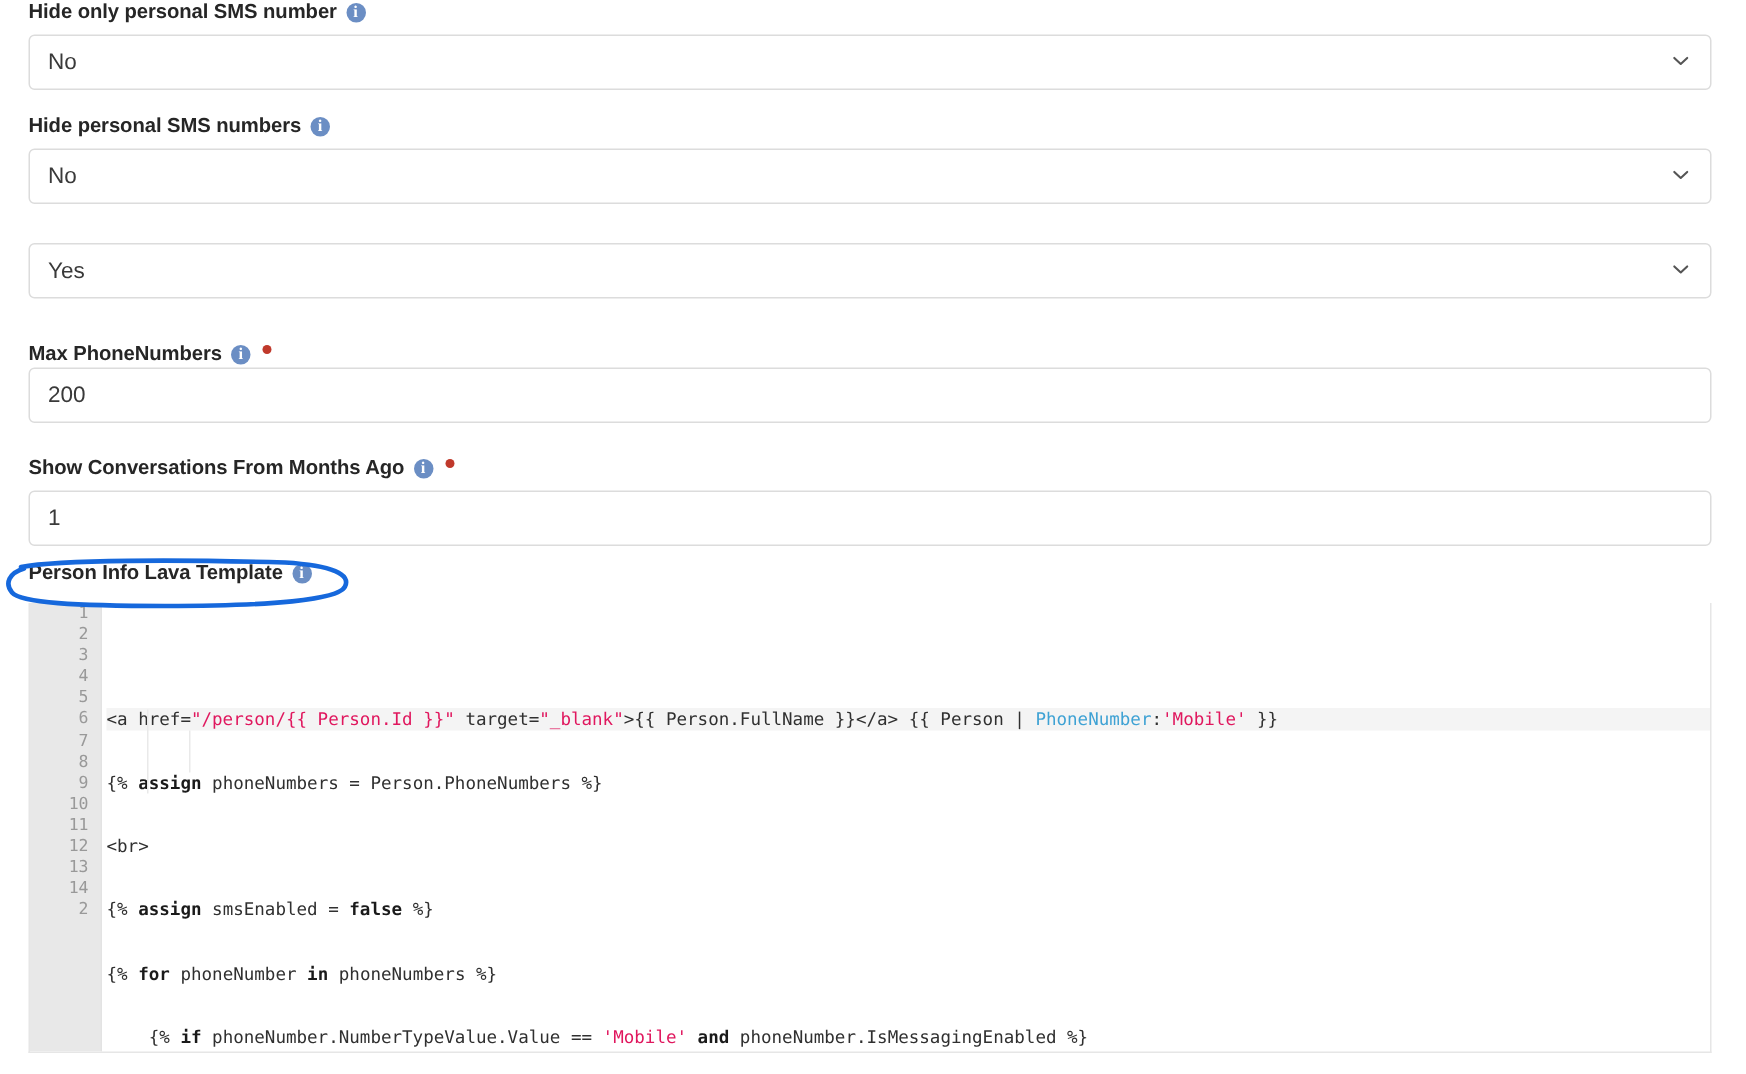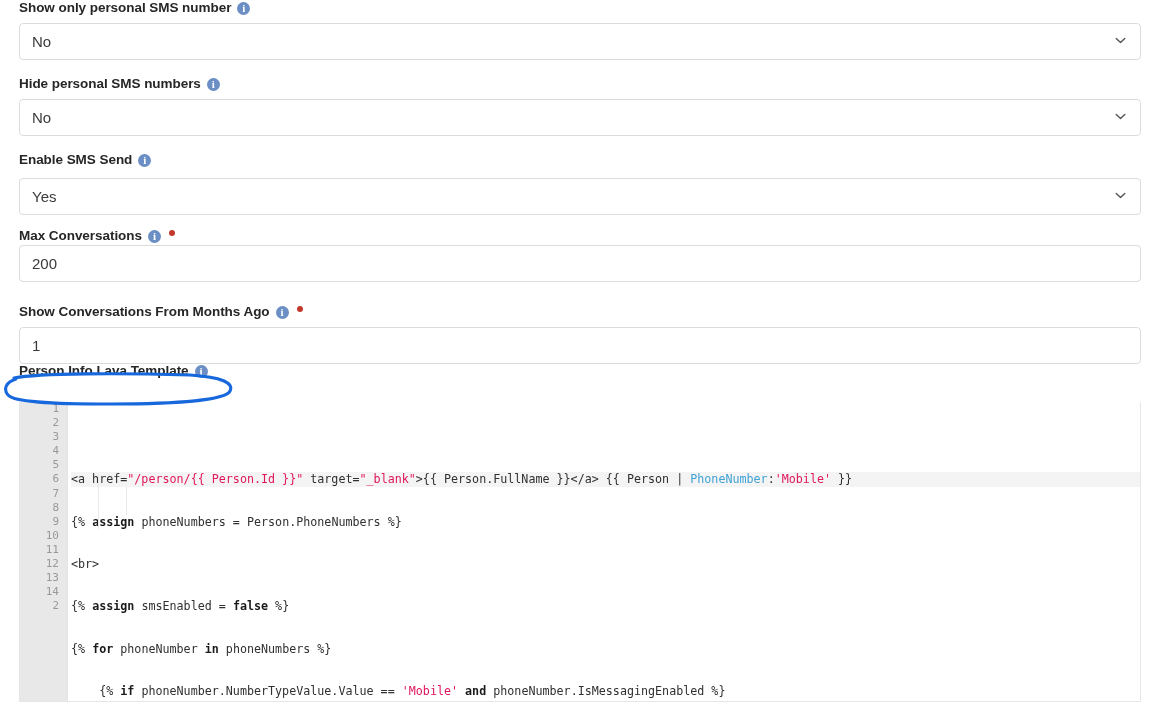--- a/index.html
+++ b/index.html
@@ -166,21 +166,21 @@
     pointer-events: none;
   }
 </style>
 </head>
 <body>
 
 <div class="form-area">
 
   <div class="field-group" style="top:0px;">
     <div class="field-label">
-      <span>Show only personal SMS number</span>
+      <span>Hide only personal SMS number</span>
       <span class="info-icon"></span>
     </div>
     <div class="select-box" style="margin-top:7px;">
       <span class="val">No</span>
       <span class="chev">
         <svg width="11" height="11" viewBox="0 0 11 11">
             <path d="M1.2 3.6 L5.5 7.6 L9.8 3.6" fill="none" stroke="#555" stroke-width="1.4" stroke-linecap="round" stroke-linejoin="round"></path>
           </svg>
       </span>
     </div>
@@ -195,57 +195,53 @@
       <span class="val">No</span>
       <span class="chev">
         <svg width="11" height="11" viewBox="0 0 11 11">
             <path d="M1.2 3.6 L5.5 7.6 L9.8 3.6" fill="none" stroke="#555" stroke-width="1.4" stroke-linecap="round" stroke-linejoin="round"></path>
           </svg>
       </span>
     </div>
   </div>
 
   <div class="field-group" style="top:152px;">
-    <div class="field-label">
-      <span>Enable SMS Send</span>
-      <span class="info-icon"></span>
-    </div>
     <div class="select-box" style="margin-top:10px;">
       <span class="val">Yes</span>
       <span class="chev">
         <svg width="11" height="11" viewBox="0 0 11 11">
             <path d="M1.2 3.6 L5.5 7.6 L9.8 3.6" fill="none" stroke="#555" stroke-width="1.4" stroke-linecap="round" stroke-linejoin="round"></path>
           </svg>
       </span>
     </div>
   </div>
 
   <div class="field-group" style="top:228px;">
     <div class="field-label">
-      <span>Max Conversations</span>
+      <span>Max PhoneNumbers</span>
       <span class="info-icon"></span>
       <span class="req-dot"></span>
     </div>
     <div class="text-box" style="margin-top:1px;">
       <span class="val">200</span>
     </div>
   </div>
 
   <div class="field-group" style="top:304px;">
     <div class="field-label">
       <span>Show Conversations From Months Ago</span>
       <span class="info-icon"></span>
       <span class="req-dot"></span>
     </div>
     <div class="text-box" style="margin-top:7px;">
       <span class="val">1</span>
     </div>
   </div>
 
-  <div class="field-group" style="top:363px;">
+  <div class="field-group" style="top:374px;">
     <div class="field-label">
       <span>Person Info Lava Template</span>
       <span class="info-icon"></span>
     </div>
   </div>
 
 </div>
 
 <div class="editor">
   <div class="gutter">

